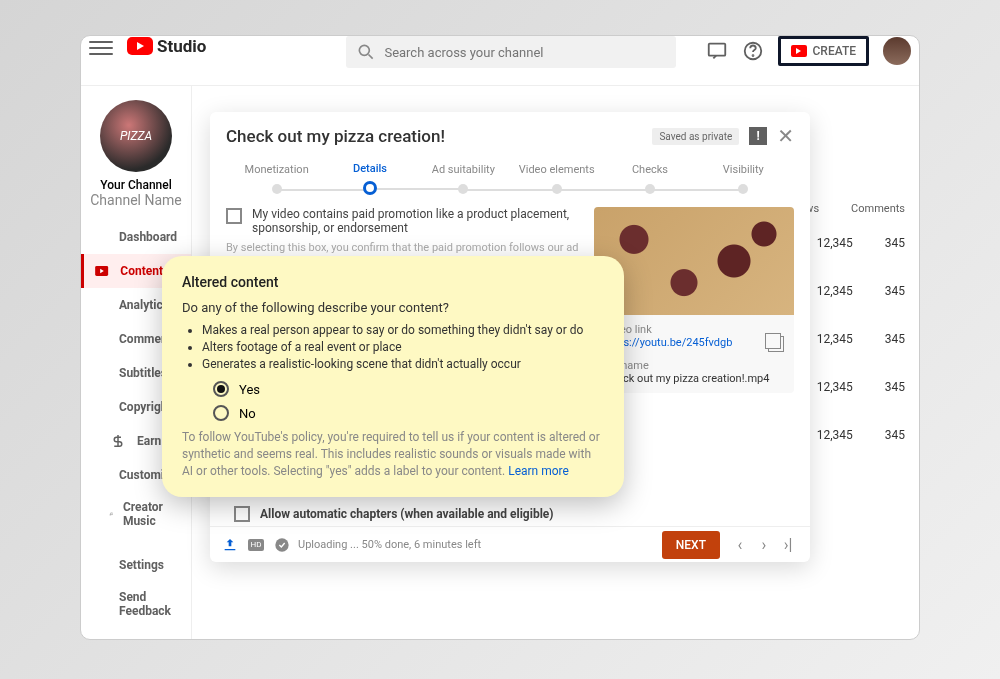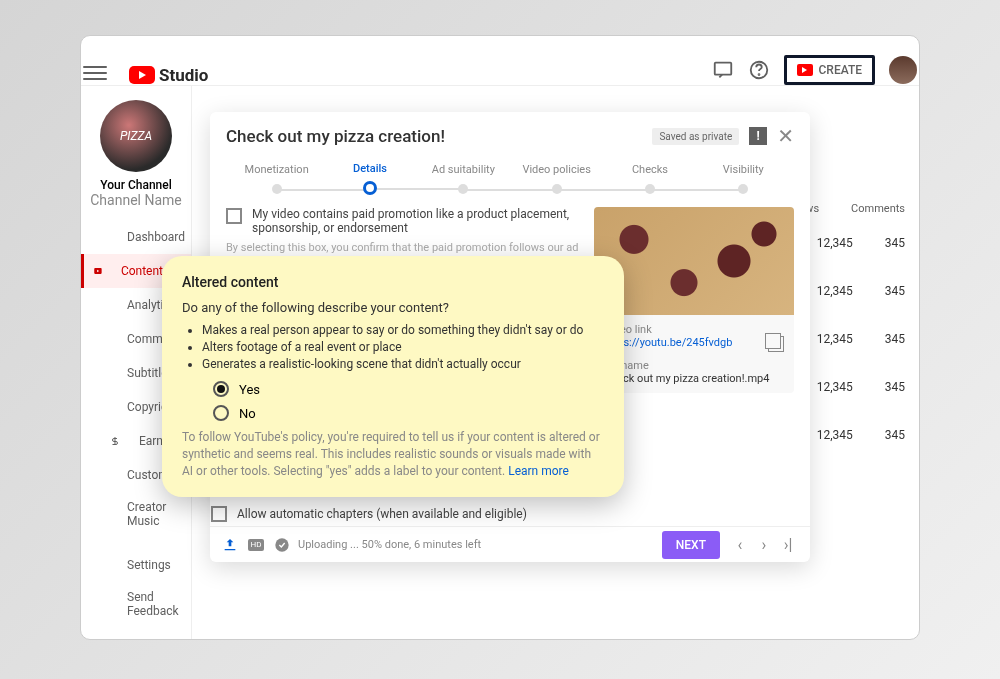--- a/index.html
+++ b/index.html
@@ -1,19 +1,19 @@
 <!DOCTYPE html>
 <html><head>
 <meta charset="utf-8">
 <style>
 * { box-sizing: border-box; margin: 0; padding: 0; font-family: Roboto, Arial, sans-serif; }
 body { width: 1000px; height: 679px; background: #e8e8e8; overflow: hidden; position: relative; }
 .container { position: absolute; top: 35px; left: 80px; width: 840px; height: 605px; background: #fff; border: 1px solid #ccc; border-radius: 10px; overflow: hidden; }
 .page-bg { position: absolute; inset: 0; background: linear-gradient(135deg, #d5d5d5, #f0f0f0); }
-.header { height: 50px; display: flex; align-items: flex-end; padding: 0 2px; border-bottom: 1px solid #eee; gap: 8px; }
+.header { height: 50px; display: flex; align-items: flex-start; padding: 0 8px; border-bottom: 1px solid #eee; }
 .menu-icon { width: 24px; height: 24px; display: flex; flex-direction: column; justify-content: center; gap: 4px; cursor: pointer; }
 .menu-icon span { display: block; height: 2px; background: #606060; border-radius: 1px; }
 .logo { display: flex; align-items: center; margin-left: 14px; }
 .logo-play { width: 26px; height: 18px; background: #f00; border-radius: 5px; display: flex; align-items: center; justify-content: center; }
 .logo-play::after { content: ''; border-left: 7px solid #fff; border-top: 4px solid transparent; border-bottom: 4px solid transparent; margin-left: 1px; }
 .logo-text { font-weight: 700; font-size: 17px; margin-left: 4px; color: #282828; }
 .search-box { flex: 0 0 330px; margin-left: 140px; height: 32px; background: #f1f1f1; border-radius: 3px; display: flex; align-items: center; padding: 0 10px; }
 .search-icon { width: 20px; height: 20px; color: #888; }
 .search-box input { border: none; background: none; outline: none; font-size: 13px; color: #888; margin-left: 8px; flex: 1; }
 .header-right { margin-left: auto; display: flex; align-items: center; gap: 14px; }
@@ -21,21 +21,21 @@
 .create-btn { display: flex; align-items: center; gap: 6px; padding: 5px 10px; border: 3px solid #0f172a; border-radius: 2px; cursor: pointer; font-size: 12px; color: #606060; font-weight: 500; }
 .create-cam { width: 16px; height: 12px; background: #f00; border-radius: 2px; position: relative; }
 .create-cam::after { content: ''; position: absolute; left: 5px; top: 3px; border-left: 5px solid #fff; border-top: 3px solid transparent; border-bottom: 3px solid transparent; }
 .avatar { width: 28px; height: 28px; border-radius: 50%; background: linear-gradient(180deg, #5b3a2e, #8b6b5c); }
 .body-area { display: flex; height: calc(100% - 50px); }
 .sidebar { width: 110px; padding-top: 8px; }
 .channel-block { text-align: center; padding: 6px 6px 12px; }
 .channel-ava { width: 72px; height: 72px; border-radius: 50%; background: radial-gradient(circle at 40% 35%, #c77, #2a2a2a 70%); margin: 0 auto 6px; display: flex; flex-direction: column; align-items: center; justify-content: center; color: #fff; font-size: 12px; font-style: italic; }
 .channel-title { font-size: 12px; font-weight: 500; }
 .channel-sub { font-size: 14px; color: #888; }
-.nav-item { display: flex; align-items: center; gap: 18px; padding: 8px 28px; font-size: 12px; color: #606060; cursor: pointer; }
+.nav-item { display: flex; align-items: center; gap: 10px; padding: 8px 28px; font-size: 12px; color: #606060; cursor: pointer; font-weight: bold; }
 .nav-item.active { background: #fee; color: #c00; border-left: 3px solid #c00; padding-left: 9px; }
 .nav-icon { width: 18px; height: 18px; display: flex; align-items: center; justify-content: center; }
 .nav-sep { margin-top: 12px; }
 .main { flex: 1; border-left: 1px solid #eee; position: relative; }
 .table-head { position: absolute; top: 116px; right: 14px; display: flex; gap: 32px; font-size: 11px; color: #606060; }
 .table-rows { position: absolute; top: 150px; right: 14px; display: flex; flex-direction: column; gap: 34px; }
 .table-row { display: flex; gap: 32px; font-size: 12px; color: #333; }
 .table-row span:first-child { width: 40px; text-align: right; }
 .modal { position: absolute; top: 112px; left: 210px; width: 600px; height: 450px; background: #fff; border-radius: 6px; box-shadow: 0 6px 24px rgba(0,0,0,0.15); display: flex; flex-direction: column; }
 .modal-head { display: flex; align-items: center; padding: 12px 16px 8px; }
@@ -49,31 +49,31 @@
 .step:not(:last-child)::after { content: ''; position: absolute; top: 26px; left: 50%; width: 100%; height: 2px; background: #ddd; z-index: 0; }
 .step-label { font-size: 11px; color: #888; margin-bottom: 8px; white-space: nowrap; }
 .step.active .step-label { color: #065fd4; font-weight: 500; }
 .step-dot { width: 10px; height: 10px; border-radius: 50%; background: #ddd; z-index: 1; }
 .step.active .step-dot { width: 14px; height: 14px; background: #fff; border: 3px solid #065fd4; margin-top: -2px; }
 .modal-body { flex: 1; display: flex; padding: 12px 16px 0; overflow: hidden; }
 .mb-left { flex: 1; padding-right: 12px; font-size: 12px; color: #444; }
 .chk-row { display: flex; gap: 10px; margin-bottom: 6px; }
 .chk { width: 16px; height: 16px; border: 2px solid #888; flex-shrink: 0; margin-top: 1px; }
 .fine { font-size: 11px; color: #aaa; margin-top: 4px; }
-.auto-chap { display: flex; gap: 10px; align-items: center; position: absolute; left: 1px; bottom: 40px; font-size: 12px; color: #444; }
+.auto-chap { display: flex; gap: 10px; align-items: center; position: absolute; left: 24px; bottom: 40px; font-size: 12px; color: #444; font-weight: bold; }
 .mb-right { width: 200px; background: #f8f8f8; border-radius: 4px; overflow: hidden; align-self: flex-start; }
 .thumb { height: 108px; background: radial-gradient(circle at 20% 30%, #6b2e2e 0 14px, transparent 15px), radial-gradient(circle at 70% 50%, #5e2424 0 16px, transparent 17px), radial-gradient(circle at 45% 70%, #6b2e2e 0 13px, transparent 14px), radial-gradient(circle at 85% 25%, #5e2424 0 12px, transparent 13px), linear-gradient(135deg, #c9a26a, #d7b47f); }
 .vid-meta { padding: 8px 10px; font-size: 11px; color: #888; }
 .vlink { color: #065fd4; word-break: break-all; }
 .copy-icon { float: right; width: 16px; height: 16px; border: 1px solid #888; position: relative; cursor: pointer; }
 .copy-icon::after { content: ''; position: absolute; top: -4px; left: -4px; width: 14px; height: 14px; border: 1px solid #888; background: #f8f8f8; }
 .modal-foot { height: 36px; border-top: 1px solid #eee; display: flex; align-items: center; padding: 16px 12px; }
 .foot-icons { display: flex; gap: 10px; align-items: center; color: #888; }
 .foot-status { font-size: 11px; color: #888; margin-left: 8px; }
-.next-btn { margin-left: auto; background: #8b5cf6; color: #fff; font-size: 12px; font-weight: 500; padding: 7px 14px; border-radius: 3px; cursor: pointer; }
+.next-btn { margin-left: auto; background: #c2410c; color: #fff; font-size: 12px; font-weight: 500; padding: 7px 14px; border-radius: 3px; cursor: pointer; }
 .pager { display: flex; margin-left: 10px; gap: 4px; color: #888; }
 .pager span { width: 20px; text-align: center; cursor: pointer; }
 .popup { position: absolute; top: 256px; left: 162px; width: 462px; background: #fef9c3; border-radius: 20px; box-shadow: 0 8px 28px rgba(0,0,0,0.25); padding: 18px 20px 18px; }
 .popup h3 { font-size: 14px; font-weight: 500; margin-bottom: 10px; color: #222; }
 .popup .q { font-size: 13px; color: #333; margin-bottom: 8px; }
 .popup ul { list-style: disc; padding-left: 20px; margin-bottom: 10px; }
 .popup li { font-size: 12px; color: #333; margin-bottom: 3px; }
 .radio-row { display: flex; align-items: center; gap: 10px; margin-bottom: 8px; cursor: pointer; padding-left: 31px; }
 .radio { width: 16px; height: 16px; border: 2px solid #555; border-radius: 50%; display: flex; align-items: center; justify-content: center; }
 .radio.sel::after { content: ''; width: 8px; height: 8px; background: #111; border-radius: 50%; }
@@ -90,20 +90,27 @@
   <div class="header">
     <div class="menu-icon">
         <span></span>
         <span></span>
         <span></span>
       </div>
     <div class="logo">
       <div class="logo-play"></div>
       <span class="logo-text">Studio</span>
     </div>
+    <div class="search-box">
+      <div class="search-icon"><svg viewBox="0 0 24 24" fill="none" stroke="currentColor" stroke-width="2">
+            <circle cx="10" cy="10" r="6"></circle>
+            <line x1="15" y1="15" x2="20" y2="20"></line>
+          </svg></div>
+      <input placeholder="Search across your channel" style="">
+    </div>
     <div class="header-right">
       <div class="hicon">
           <svg viewBox="0 0 24 24" fill="none" stroke="currentColor" stroke-width="2">
             <rect x="3" y="4" width="18" height="13" rx="1"></rect>
             <path d="M8 20l3-3"></path>
           </svg>
         </div>
       <div class="hicon">
           <svg viewBox="0 0 24 24" fill="none" stroke="currentColor" stroke-width="2">
             <circle cx="12" cy="12" r="9"></circle>
@@ -285,21 +292,21 @@
       </div>
     <div class="step active">
         <div class="step-label">Details</div>
         <div class="step-dot"></div>
       </div>
     <div class="step">
         <div class="step-label">Ad suitability</div>
         <div class="step-dot"></div>
       </div>
     <div class="step">
-        <div class="step-label">Video policies</div>
+        <div class="step-label">Video elements</div>
         <div class="step-dot"></div>
       </div>
     <div class="step">
         <div class="step-label">Checks</div>
         <div class="step-dot"></div>
       </div>
     <div class="step">
         <div class="step-label">Visibility</div>
         <div class="step-dot"></div>
       </div>

